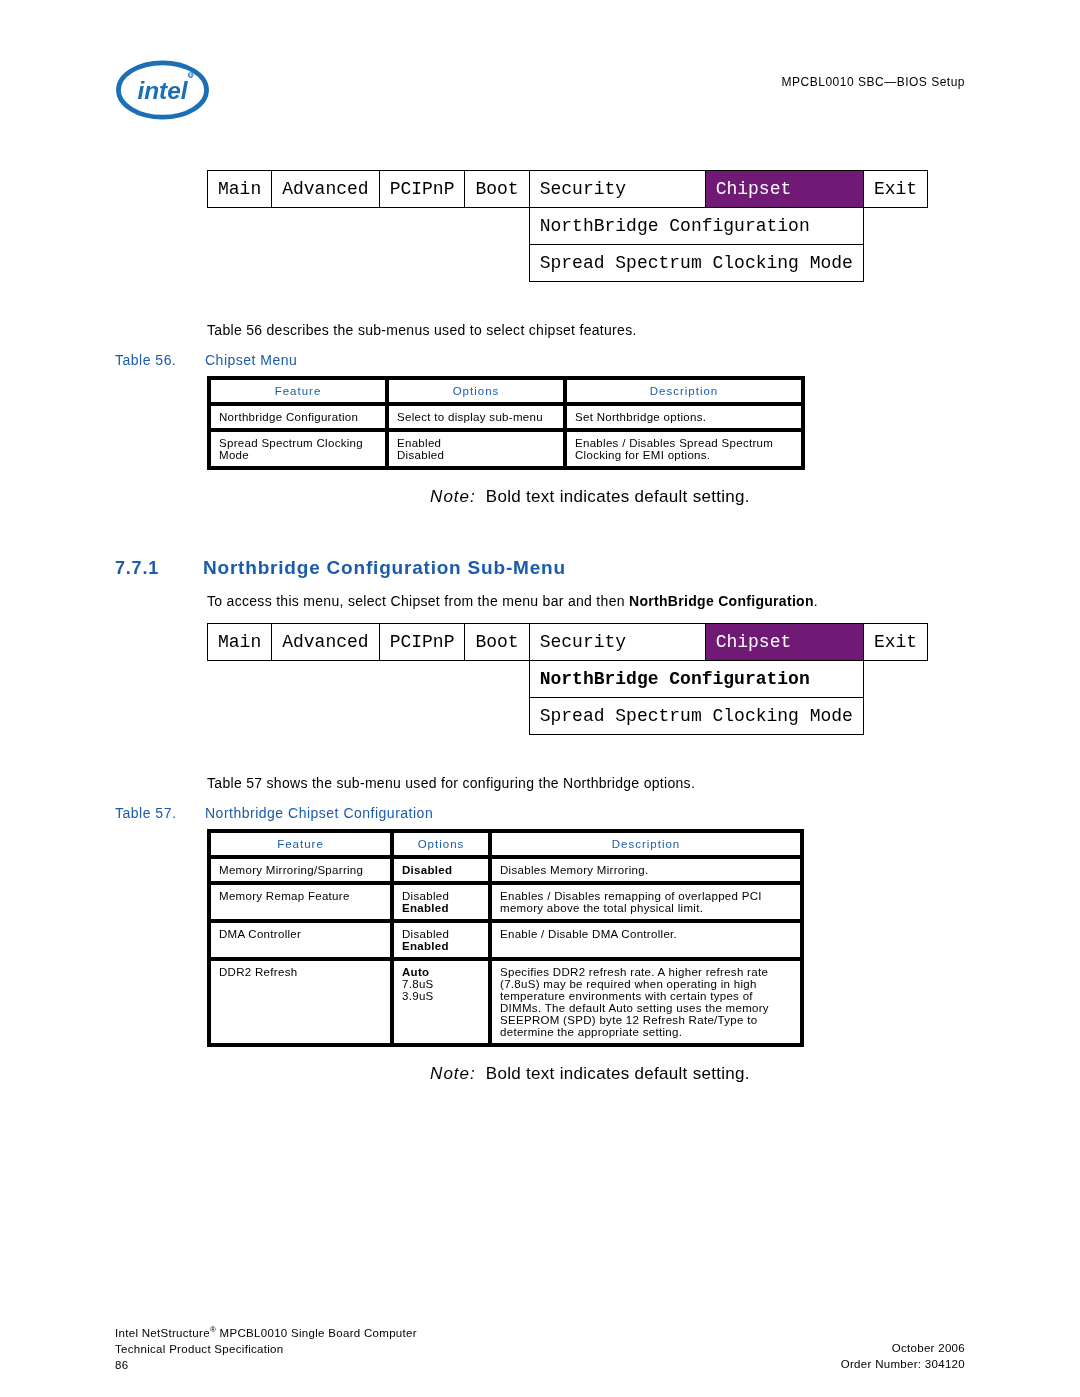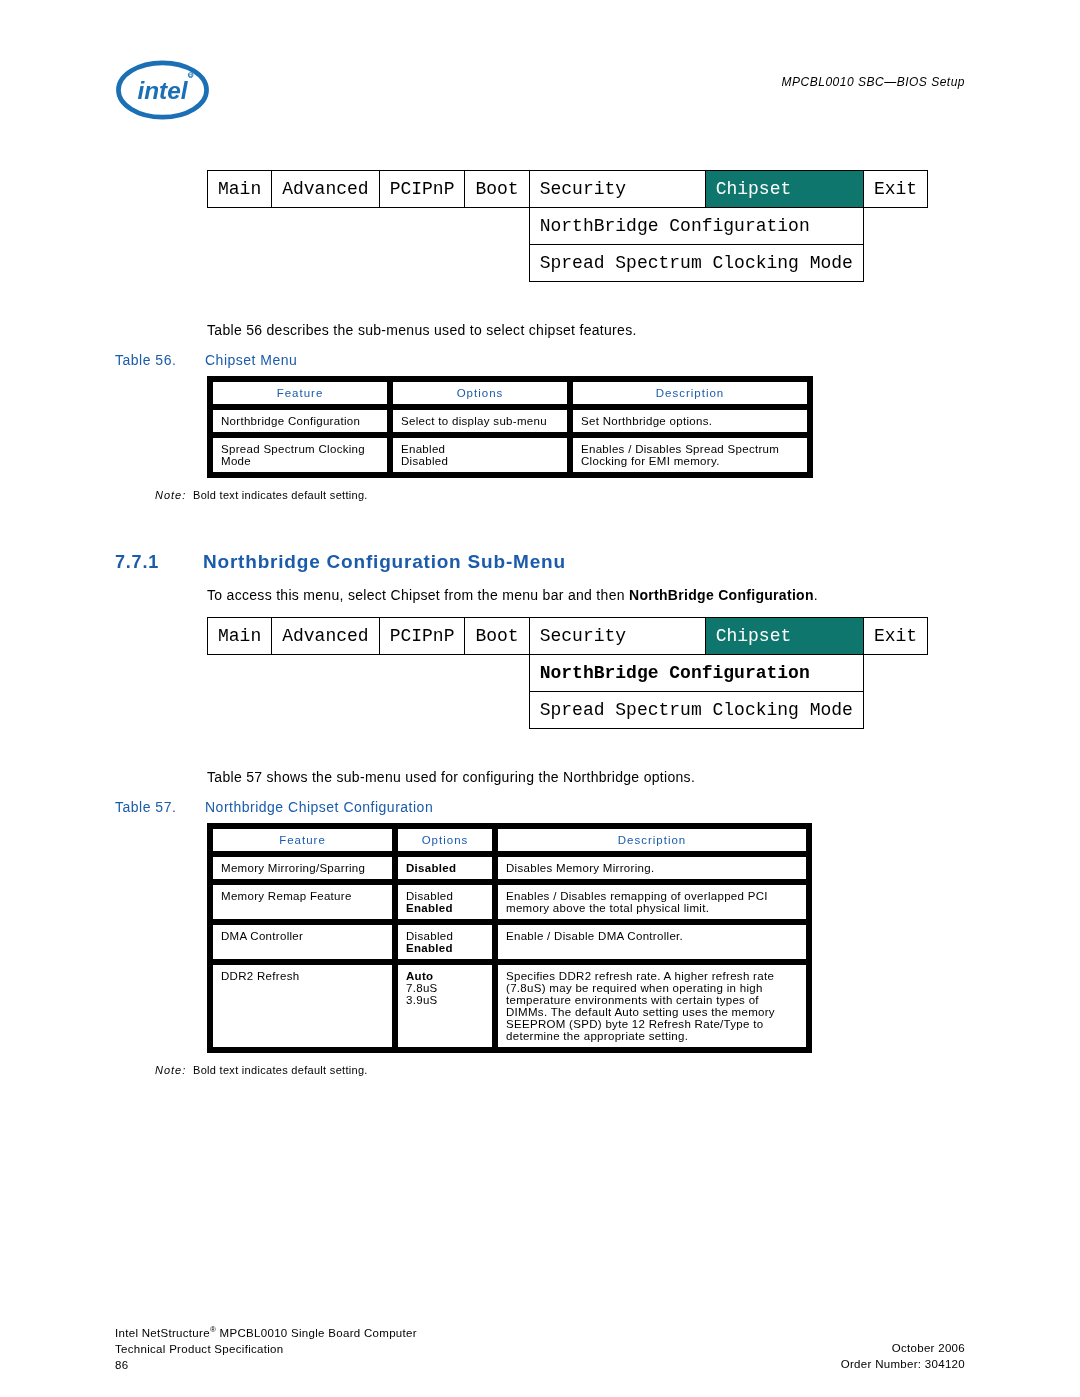--- a/index.html
+++ b/index.html
@@ -19,39 +19,38 @@
     display: flex;
     justify-content: space-between;
     align-items: flex-start;
     margin-bottom: 50px;
   }
   .logo {
     width: 95px;
     height: 60px;
   }
   .header-right {
-    font-style: italic;
     font-size: 12px;
     letter-spacing: 0.5px;
     margin-top: 15px;
   }
   .bios-menu {
     border-collapse: collapse;
     margin-left: 92px;
     margin-bottom: 40px;
   }
   .bios-menu td {
     border: 1px solid #000;
     padding: 8px 10px;
     font-family: "Courier New", monospace;
     font-size: 18px;
     vertical-align: top;
   }
   .bios-menu td.selected {
-    background: #0f766e;
+    background: #701a75;
     color: #fff;
   }
   .bios-menu td.submenu {
     font-family: "Courier New", monospace;
   }
   .bios-menu td.bold {
     font-weight: bold;
   }
   .para {
     font-size: 14px;
@@ -67,38 +66,39 @@
   .table-caption .num {
     display: inline-block;
     width: 90px;
   }
   .data-table {
     border-collapse: collapse;
     margin-left: 92px;
     margin-bottom: 6px;
   }
   .data-table th, .data-table td {
-    border: 6px solid #000000;
+    border: 4px solid #000000;
     padding: 5px 8px;
     font-size: 11.5px;
     text-align: left;
     vertical-align: top;
     letter-spacing: 0.3px;
   }
   .data-table th {
     color: #1a5bab;
     font-weight: normal;
     text-align: center;
     letter-spacing: 1px;
   }
   .note {
-    font-size: 11px;
-    margin-left: 40px;
+    font-size: 17px;
+    margin-left: 100px;
     margin-bottom: 50px;
     letter-spacing: 0.3px;
+    text-align: center;
   }
   .note .label {
     font-style: italic;
     letter-spacing: 1px;
   }
   .section-head {
     color: #1a5bab;
     font-size: 19px;
     letter-spacing: 0.8px;
     margin: 0 0 14px 0;
@@ -182,21 +182,21 @@
     </tr>
     <tr>
       <td>Northbridge Configuration</td>
       <td>Select to display sub-menu</td>
       <td>Set Northbridge options.</td>
     </tr>
     <tr>
       <td>Spread Spectrum Clocking Mode</td>
       <td style="white-space:pre-line">Enabled
 Disabled</td>
-      <td>Enables / Disables Spread Spectrum Clocking for EMI memory.</td>
+      <td>Enables / Disables Spread Spectrum Clocking for EMI options.</td>
     </tr>
   </tbody>
     </table>
 
   <p class="note">
     <span class="label">Note:</span>&nbsp;&nbsp;<span>Bold text indicates default setting.</span>
   </p>
 
   <h2 class="section-head">
     <span class="num">7.7.1</span><span>Northbridge Configuration Sub-Menu</span>

